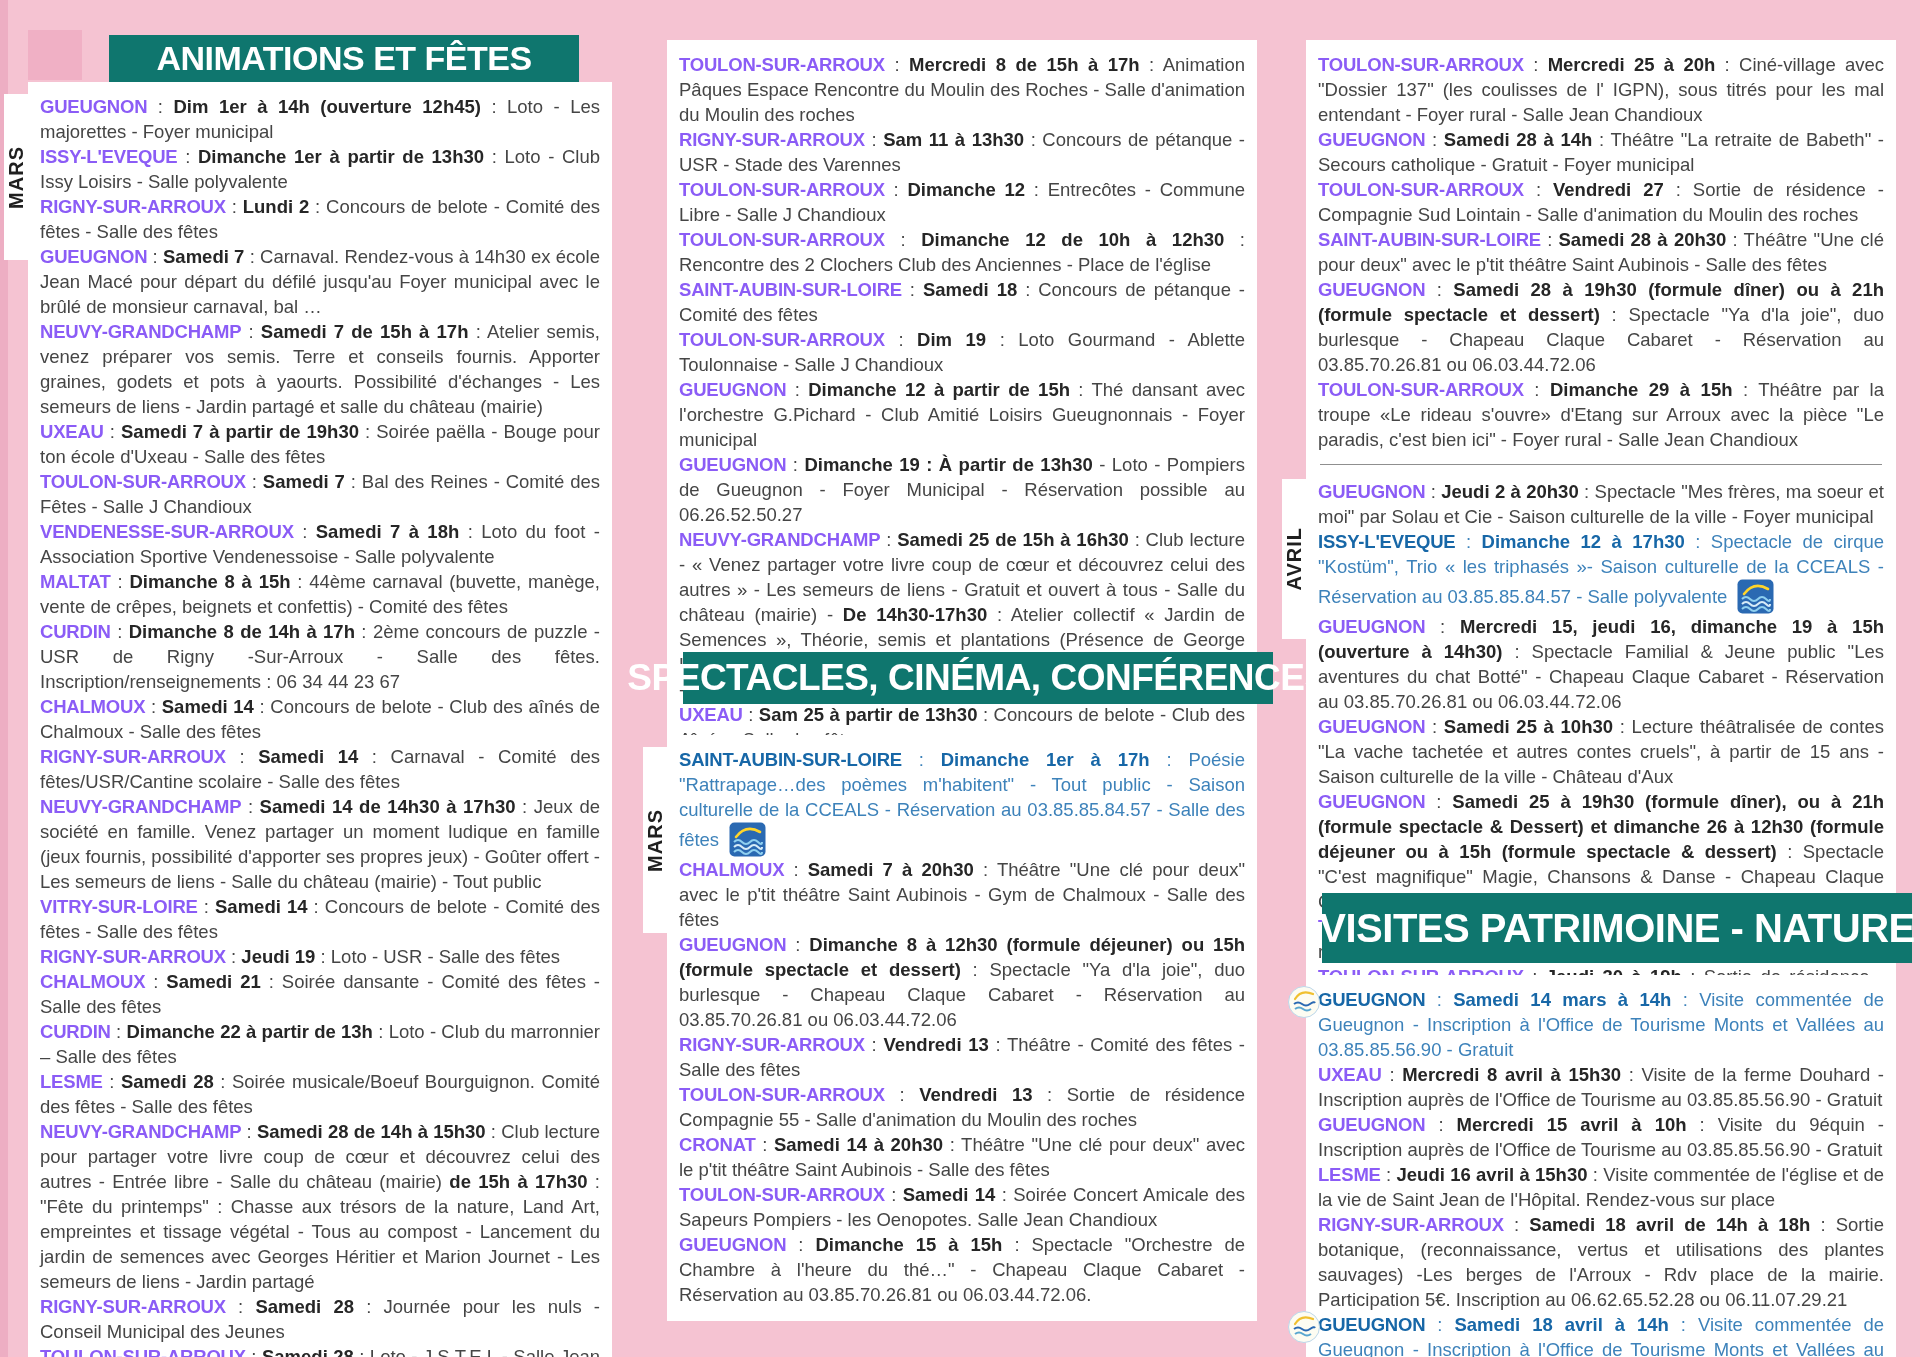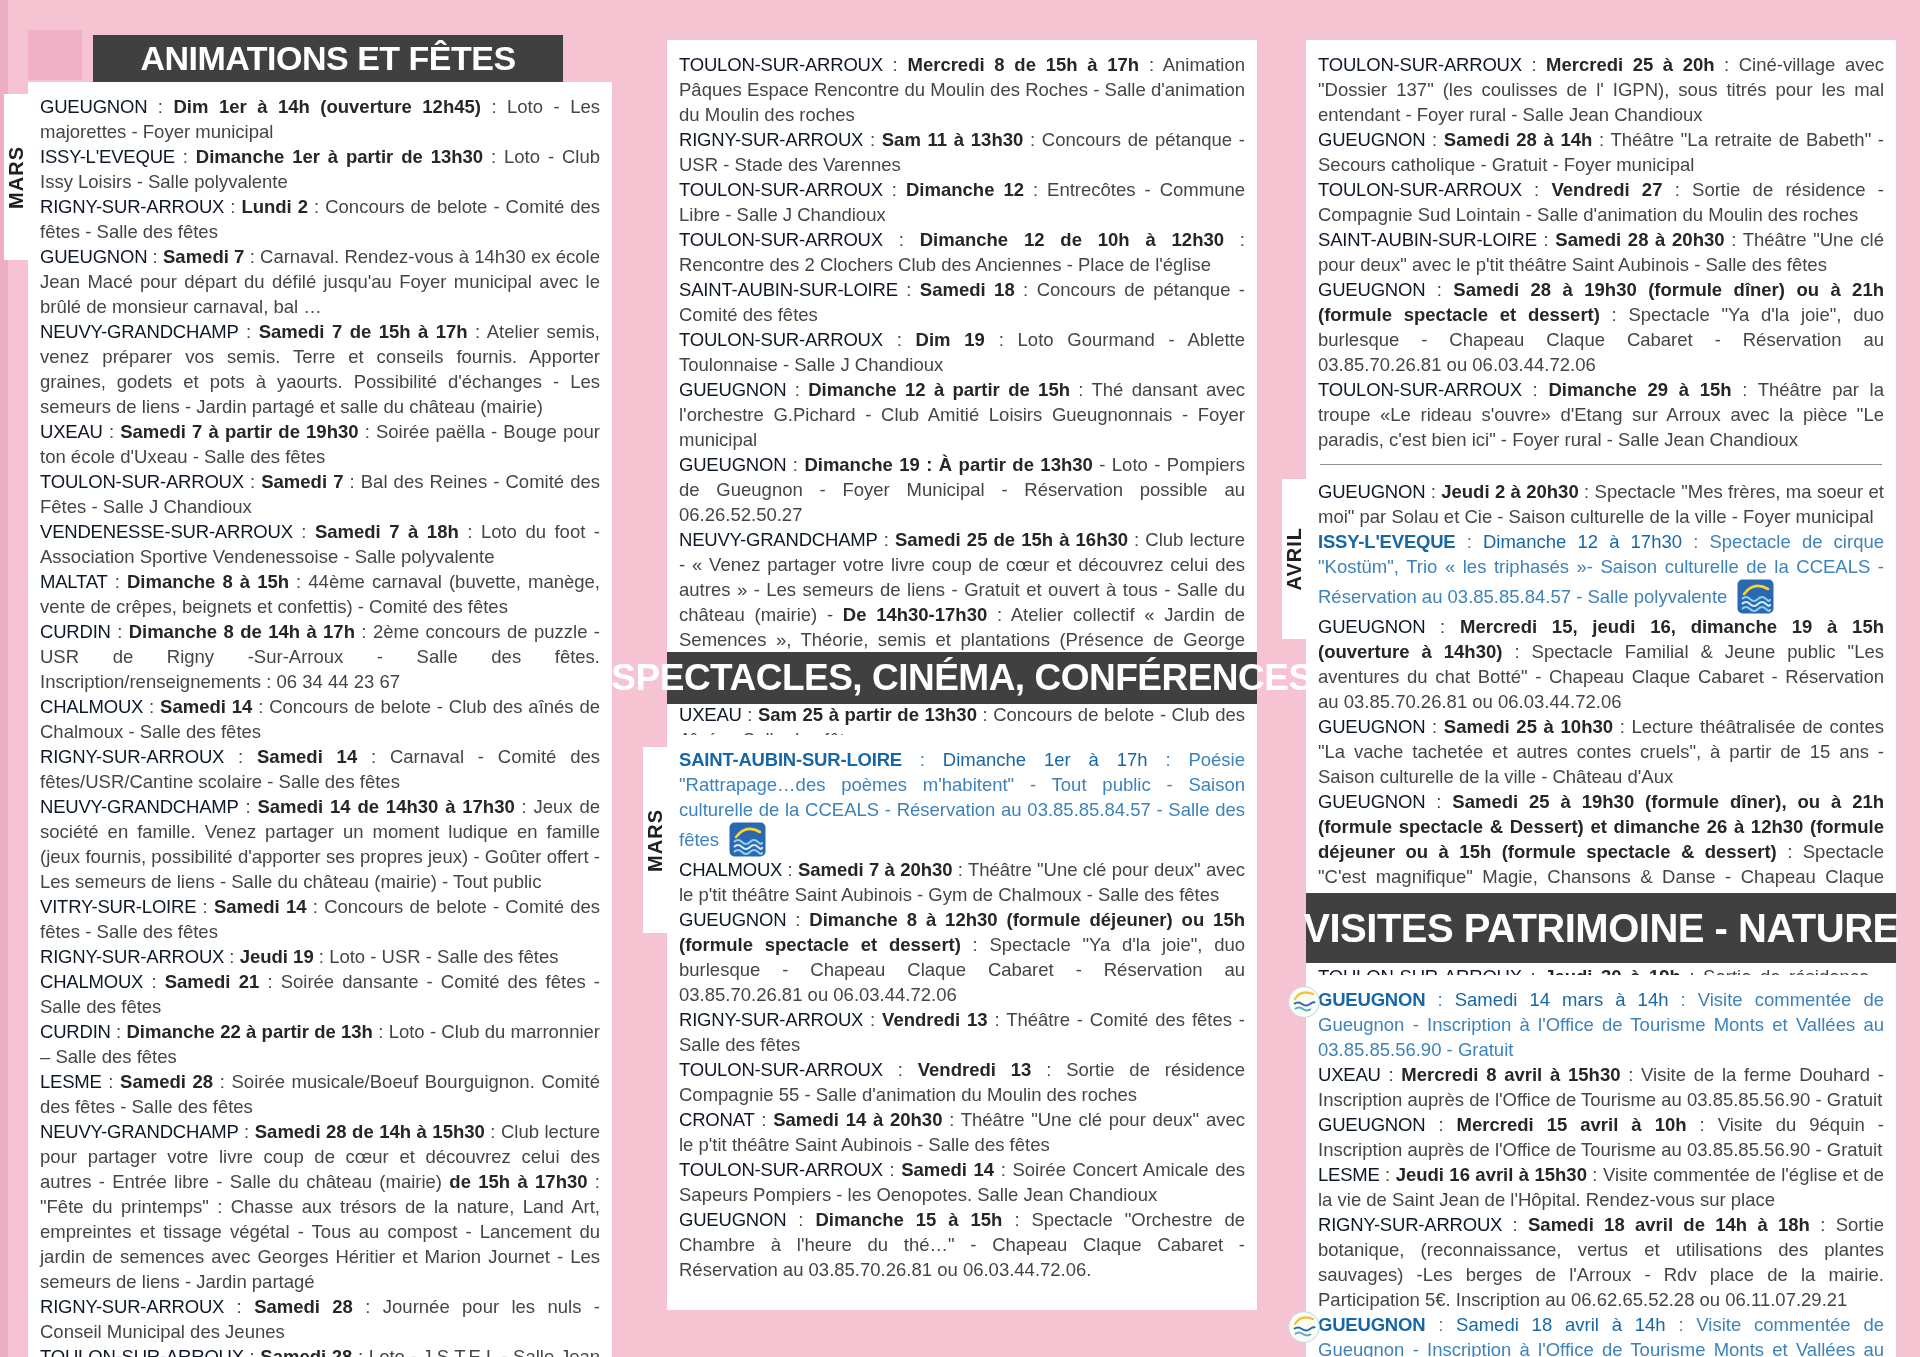--- a/index.html
+++ b/index.html
@@ -1,46 +1,46 @@
 <!DOCTYPE html>
 <html lang="fr"><head>
 <meta charset="utf-8">
 <title>Agenda Animations</title>
 <style>
   html,body{margin:0;padding:0;background:#f5c3d2;}
   .page{position:relative;width:1920px;height:1357px;background:#f5c3d2;overflow:hidden;
         font-family:"Liberation Sans","DejaVu Sans",sans-serif;}
   .page-edge{position:absolute;left:0;top:0;width:8px;height:100%;background:#edaec3;}
   .corner-deco{position:absolute;left:28px;top:30px;width:54px;height:50px;background:#f0b0c5;}
-  .banner{position:absolute;background:#404040;color:#fff;font-weight:bold;
-          display:flex;align-items:center;justify-content:center;letter-spacing:-0.5px;white-space:nowrap;}
+  .banner{position:absolute;background:#0f766e;color:#fff;font-weight:bold;
+          display:flex;align-items:center;justify-content:center;letter-spacing:-0.5px;white-space:nowrap;margin-left:16px;}
   #banner-animations{left:93px;top:35px;width:470px;height:47px;font-size:34px;}
   #banner-spectacles{left:667px;top:652px;width:590px;height:52px;font-size:37px;}
   #banner-visites{left:1306px;top:893px;width:590px;height:70px;font-size:40px;}
   .whitebox{position:absolute;background:#ffffff;padding:12px 12px 14px 12px;box-sizing:border-box;}
   #col1-box{left:28px;top:82px;width:584px;min-height:1258px;}
   #col2-box1{left:667px;top:40px;width:590px;}
   #col2-box2{left:667px;top:735px;width:590px;min-height:575px;}
   #col3-box1{left:1306px;top:40px;width:590px;min-height:835px;}
   #col3-box2{left:1306px;top:975px;width:590px;min-height:320px;}
   .section{position:relative;}
   .divider{border:none;border-top:1px solid #8f8f8f;margin:12px 2px 14px 2px;}
   .month-tab{position:absolute;left:-36px;width:24px;background:#fff;
              display:flex;align-items:center;justify-content:center;top:0;}
   .month-tab span{writing-mode:vertical-rl;transform:rotate(180deg);font-weight:bold;
                   font-size:20px;color:#1f1f1f;letter-spacing:1px;}
   #col1-mars-tab{height:166px;}
   #col2-mars-tab{height:186px;}
   #col3-avril-tab{height:160px;}
   .entry{margin:0;text-align:justify;font-size:18.5px;line-height:25px;position:relative;color:#444;}
-  .seg-city{color:#0f172a;font-weight:normal;letter-spacing:-0.2px;}
+  .seg-city{color:#8b5cf6;font-weight:bold;letter-spacing:-0.2px;}
   .seg-date{color:#262626;font-weight:bold;}
   .seg-body{color:#454545;}
   .seg-bcity{color:#1767a7;font-weight:bold;letter-spacing:-0.2px;}
-  .seg-bdate{color:#1767a7;font-weight:normal;}
+  .seg-bdate{color:#1767a7;font-weight:bold;}
   .seg-bbody{color:#3d82ba;}
   .wave-icon{display:inline-block;width:37px;height:35px;vertical-align:-11px;margin-left:5px;}
   .marker{position:absolute;left:-31px;top:-2px;width:34px;height:34px;}
 </style>
 </head>
 <body>
 
 <div class="page">
   <div class="page-edge"></div>
   <div class="corner-deco"></div>

